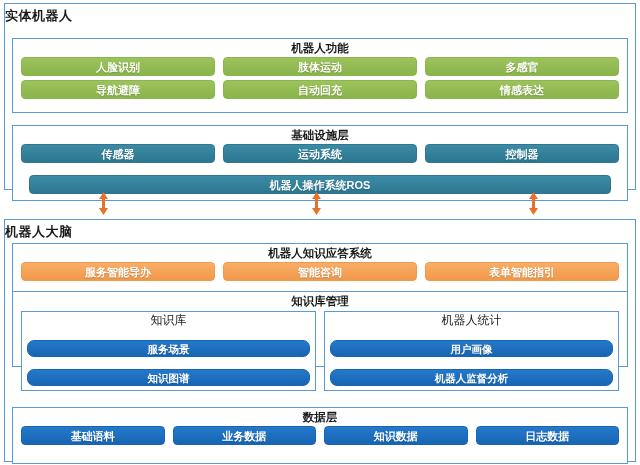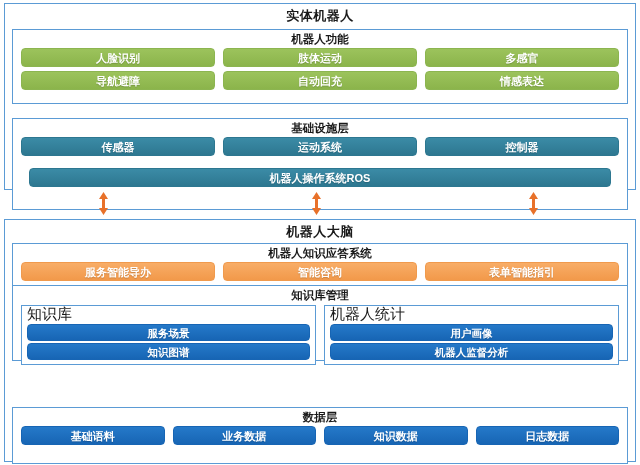--- a/index.html
+++ b/index.html
@@ -28,21 +28,21 @@
     left: 4px;
     right: 4px;
     border: 1.5px solid #5b9bd5;
     background: #ffffff;
     box-sizing: border-box;
   }
   #panel-robot   { top: 3px;   height: 187px; }
   #panel-brain   { top: 219px; height: 243px; }
 
   .panel-title {
-    text-align: center;
+    text-align: left;
     font-weight: bold;
     font-size: 13px;
     color: #1a1a1a;
     line-height: 20px;
     padding-top: 2px;
     letter-spacing: .5px;
   }
 
   
   .section {
@@ -56,26 +56,26 @@
   .section-title {
     text-align: center;
     font-weight: bold;
     font-size: 11.5px;
     color: #1a1a1a;
     line-height: 17px;
     padding-top: 1px;
   }
 
   
-  #sec-func  { top: 25px;  height: 75px; }
-  #sec-infra { top: 114px; height: 92px; }
+  #sec-func  { top: 34px;  height: 75px; }
+  #sec-infra { top: 121px; height: 76px; }
 
   
   #sec-qa    { top: 23px;  height: 52px; }
-  #sec-kb    { top: 65px;  height: 76px; }
+  #sec-kb    { top: 71px;  height: 76px; }
   #sec-data  { top: 187px; height: 57px; }
 
   
   .row {
     display: flex;
     gap: 8px;
     padding: 0 8px;
     margin-bottom: 4px;
   }
   .pill {
@@ -122,32 +122,32 @@
     margin-top: 1px;
   }
   .kb-card {
     flex: 1;
     border: 1.5px solid #5b9bd5;
     background: #ffffff;
     box-sizing: border-box;
     padding: 1px 5px 4px 5px;
   }
   .kb-card-title {
-    text-align: left;
-    font-size: 15px;
+    text-align: center;
+    font-size: 12px;
     color: #1a1a1a;
     line-height: 15px;
     white-space: nowrap;
-    font-family: Liberation Serif, serif;
   }
   .kb-card .pill {
-    margin-top: 2px;
+    margin-top: 12px;
     font-size: 10.5px;
     line-height: 17px;
     height: 17px;
+    border-radius: 7px;
   }
 
   
   .arrow-band {
     position: absolute;
     left: 0;
     right: 0;
     top: 192px;
     height: 25px;
   }

